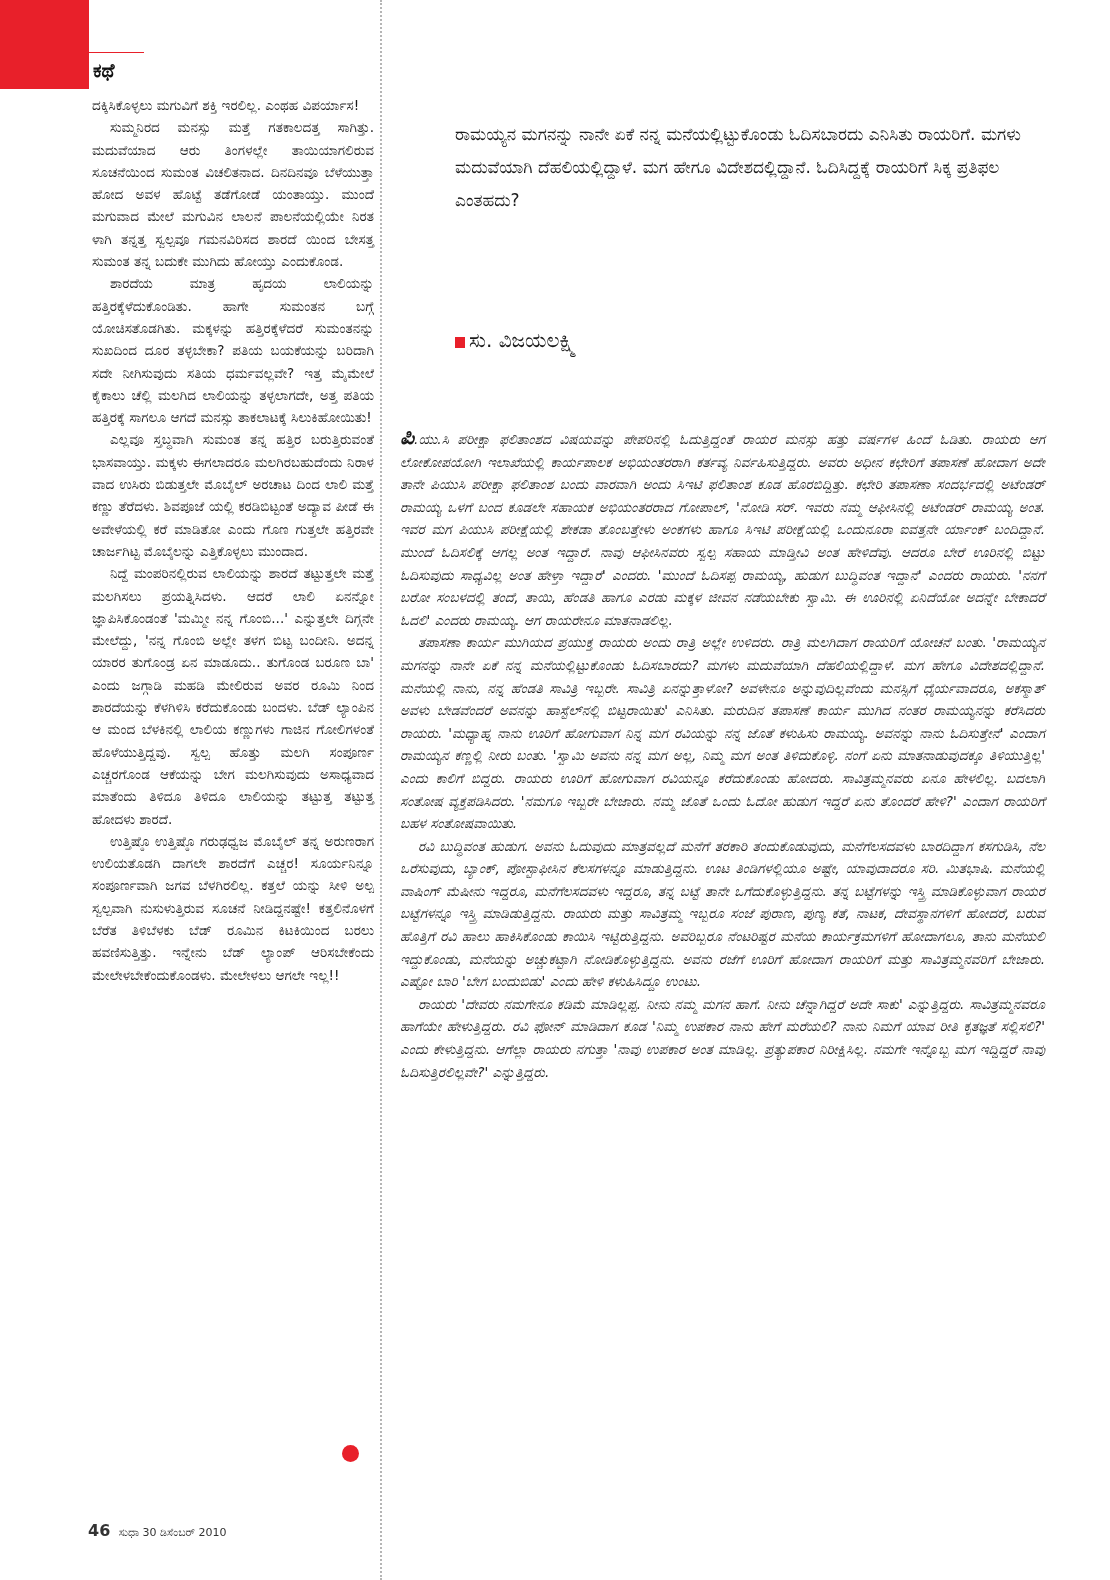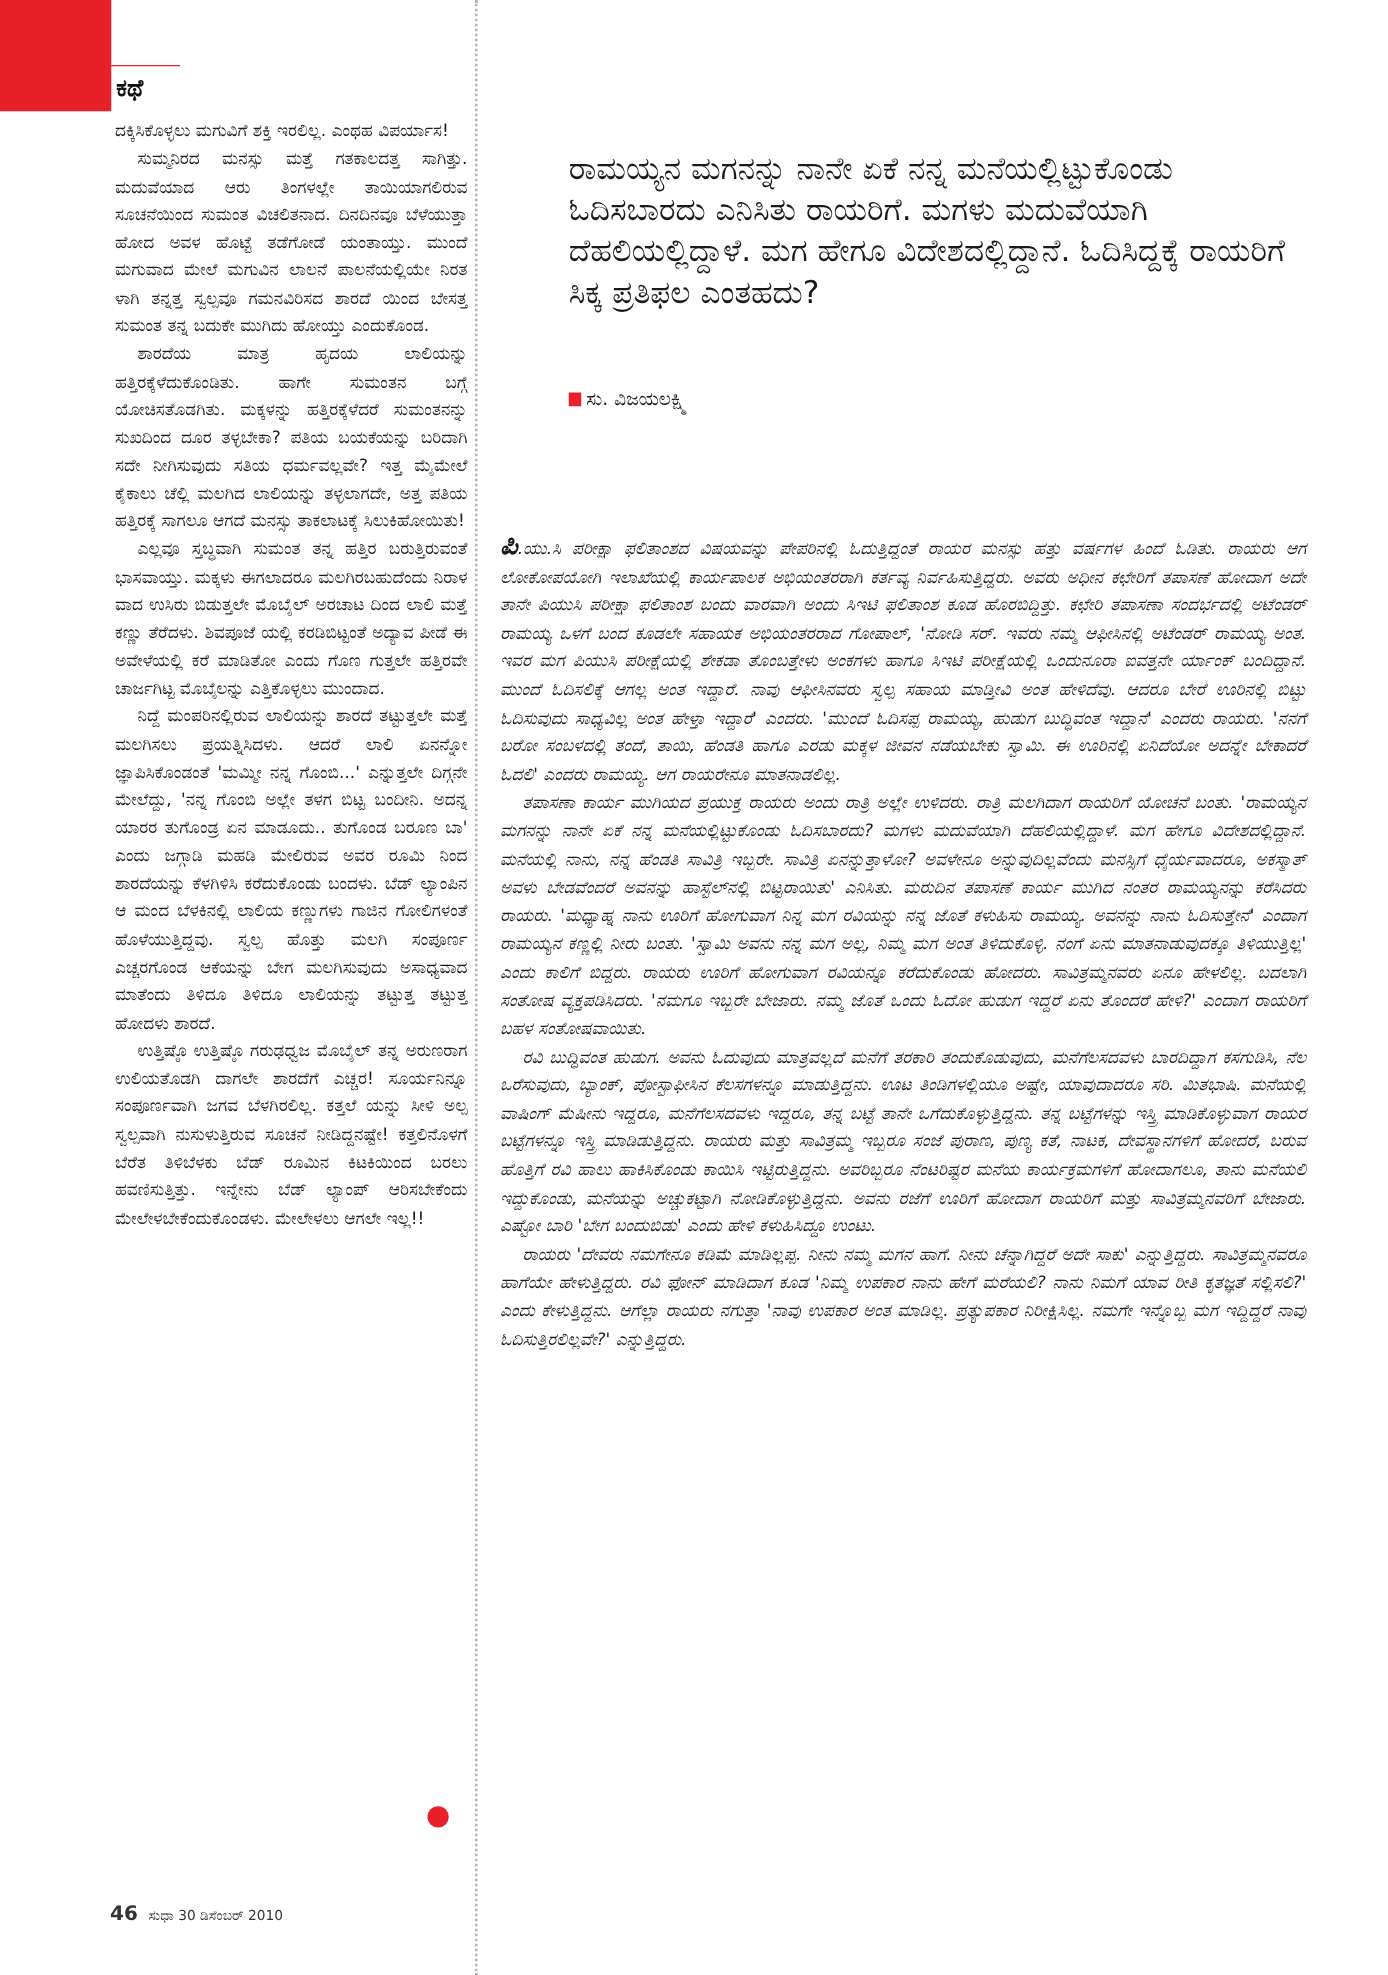--- a/index.html
+++ b/index.html
@@ -1,33 +1,33 @@
 <!DOCTYPE html>
 <html><head>
 <meta charset="utf-8">
 <style>
   html, body { margin: 0; padding: 0; background: #ffffff; }
   body { width: 1110px; height: 1580px; position: relative; overflow: hidden;
          font-family: "DejaVu Sans", sans-serif; color: #1a1a1a; }
   .red-block { position: absolute; left: 0; top: 0; width: 89px; height: 89px; background: #e8202a; }
   .red-rule { position: absolute; left: 89px; top: 52px; width: 55px; height: 1px; background: #e8202a; }
-  .section-label { position: absolute; left: 93px; top: 60px; font-size: 19px; font-weight: bold; color: #111; }
+  .section-label { position: absolute; left: 93px; top: 60px; font-size: 19px; font-weight: bold; color: #111; font-family: Liberation Serif, serif; }
   .col-divider { position: absolute; left: 380px; top: 0; width: 0; height: 1580px;
                  border-left: 2px dotted #b5b5b5; }
   .left-col { position: absolute; left: 92px; top: 94px; width: 282px; font-size: 13.6px;
               line-height: 22.3px; text-align: justify; }
   .left-col p { margin: 0; text-indent: 18px; }
   .left-col p.first { text-indent: 0; }
   .end-dot { position: absolute; left: 342px; top: 1445px; width: 17px; height: 17px;
              border-radius: 50%; background: #e8202a; }
   .footer { position: absolute; left: 88px; top: 1521px; font-size: 11px; color: #333; }
   .footer .pg { font-weight: bold; font-size: 16px; margin-right: 5px; }
-  .pull-quote { position: absolute; left: 455px; top: 118px; width: 600px; font-size: 25px;
+  .pull-quote { position: absolute; left: 455px; top: 118px; width: 600px; font-size: 17px;
                 line-height: 33px; color: #1a1a1a; }
-  .byline { position: absolute; left: 455px; top: 310px; font-size: 15px; color: #1a1a1a; }
+  .byline { position: absolute; left: 455px; top: 328px; font-size: 20px; color: #1a1a1a; }
   .byline .sq { display: inline-block; width: 10px; height: 11px; background: #e8202a;
                 margin-right: 4px; vertical-align: -1px; }
   .right-col { position: absolute; left: 400px; top: 428px; width: 645px; font-size: 13.6px;
                line-height: 22.6px; text-align: justify; }
   .right-col p { margin: 0; text-indent: 18px; font-style: italic; }
   .right-col p.first { text-indent: 0; }
   .dropcap { font-weight: bold; font-size: 22px; line-height: 16px; }
 </style>
 </head>
 <body>

